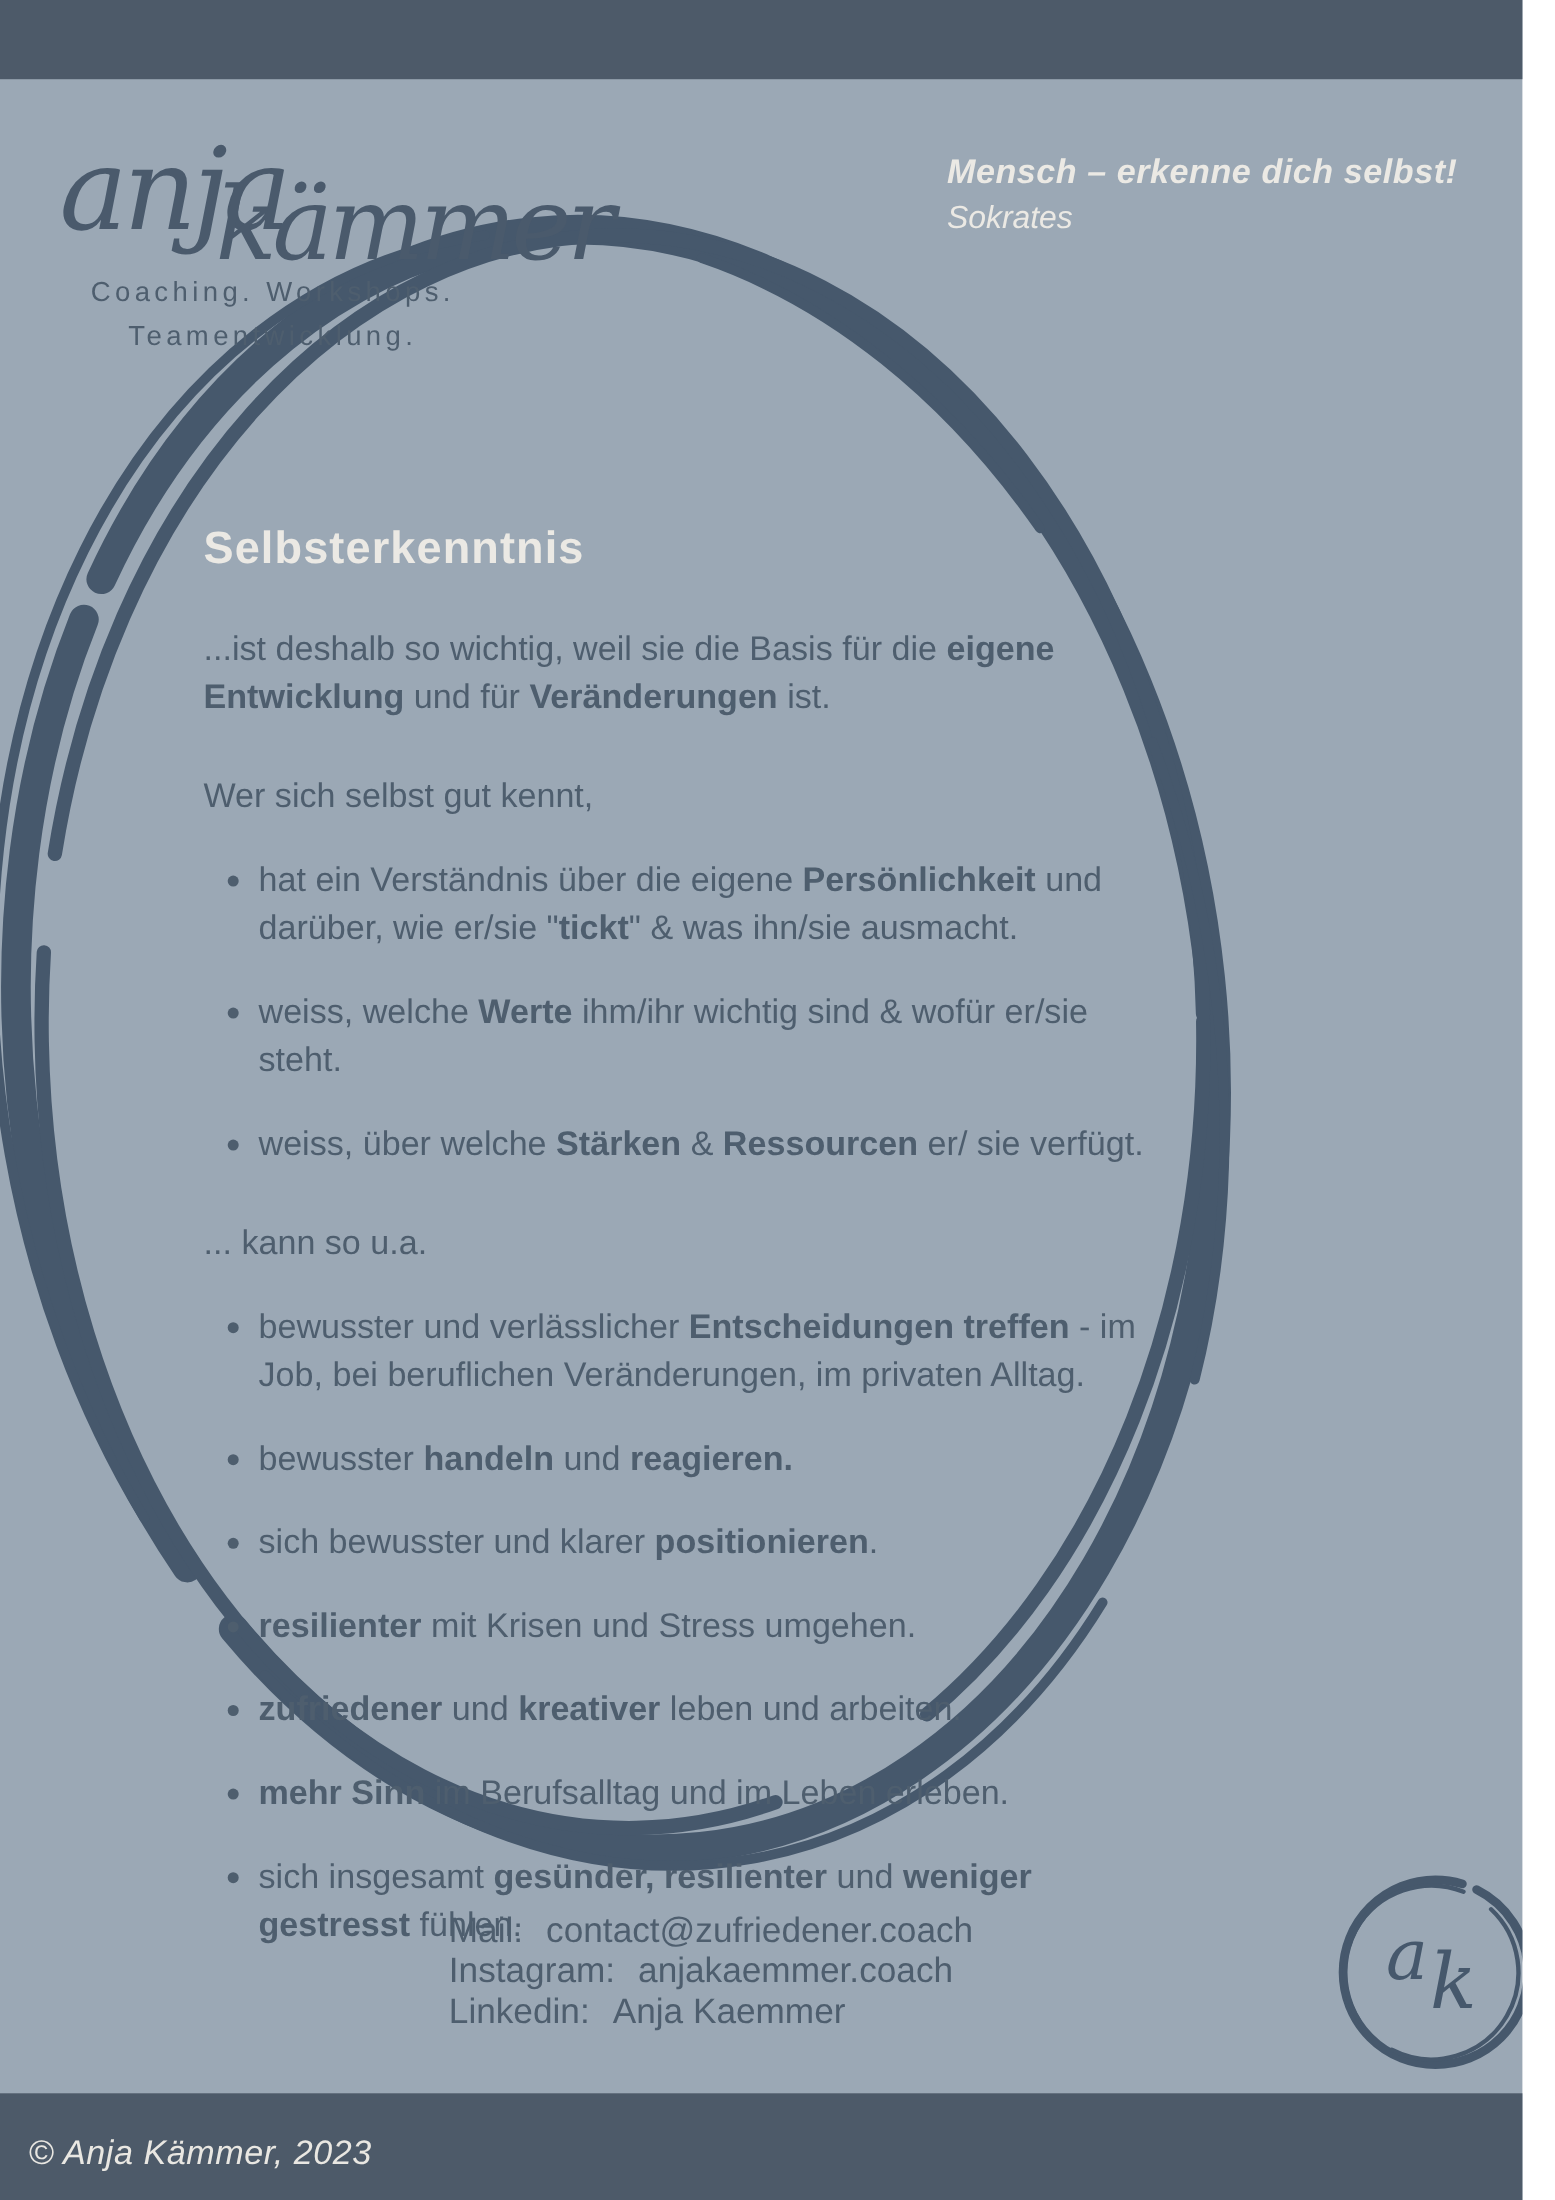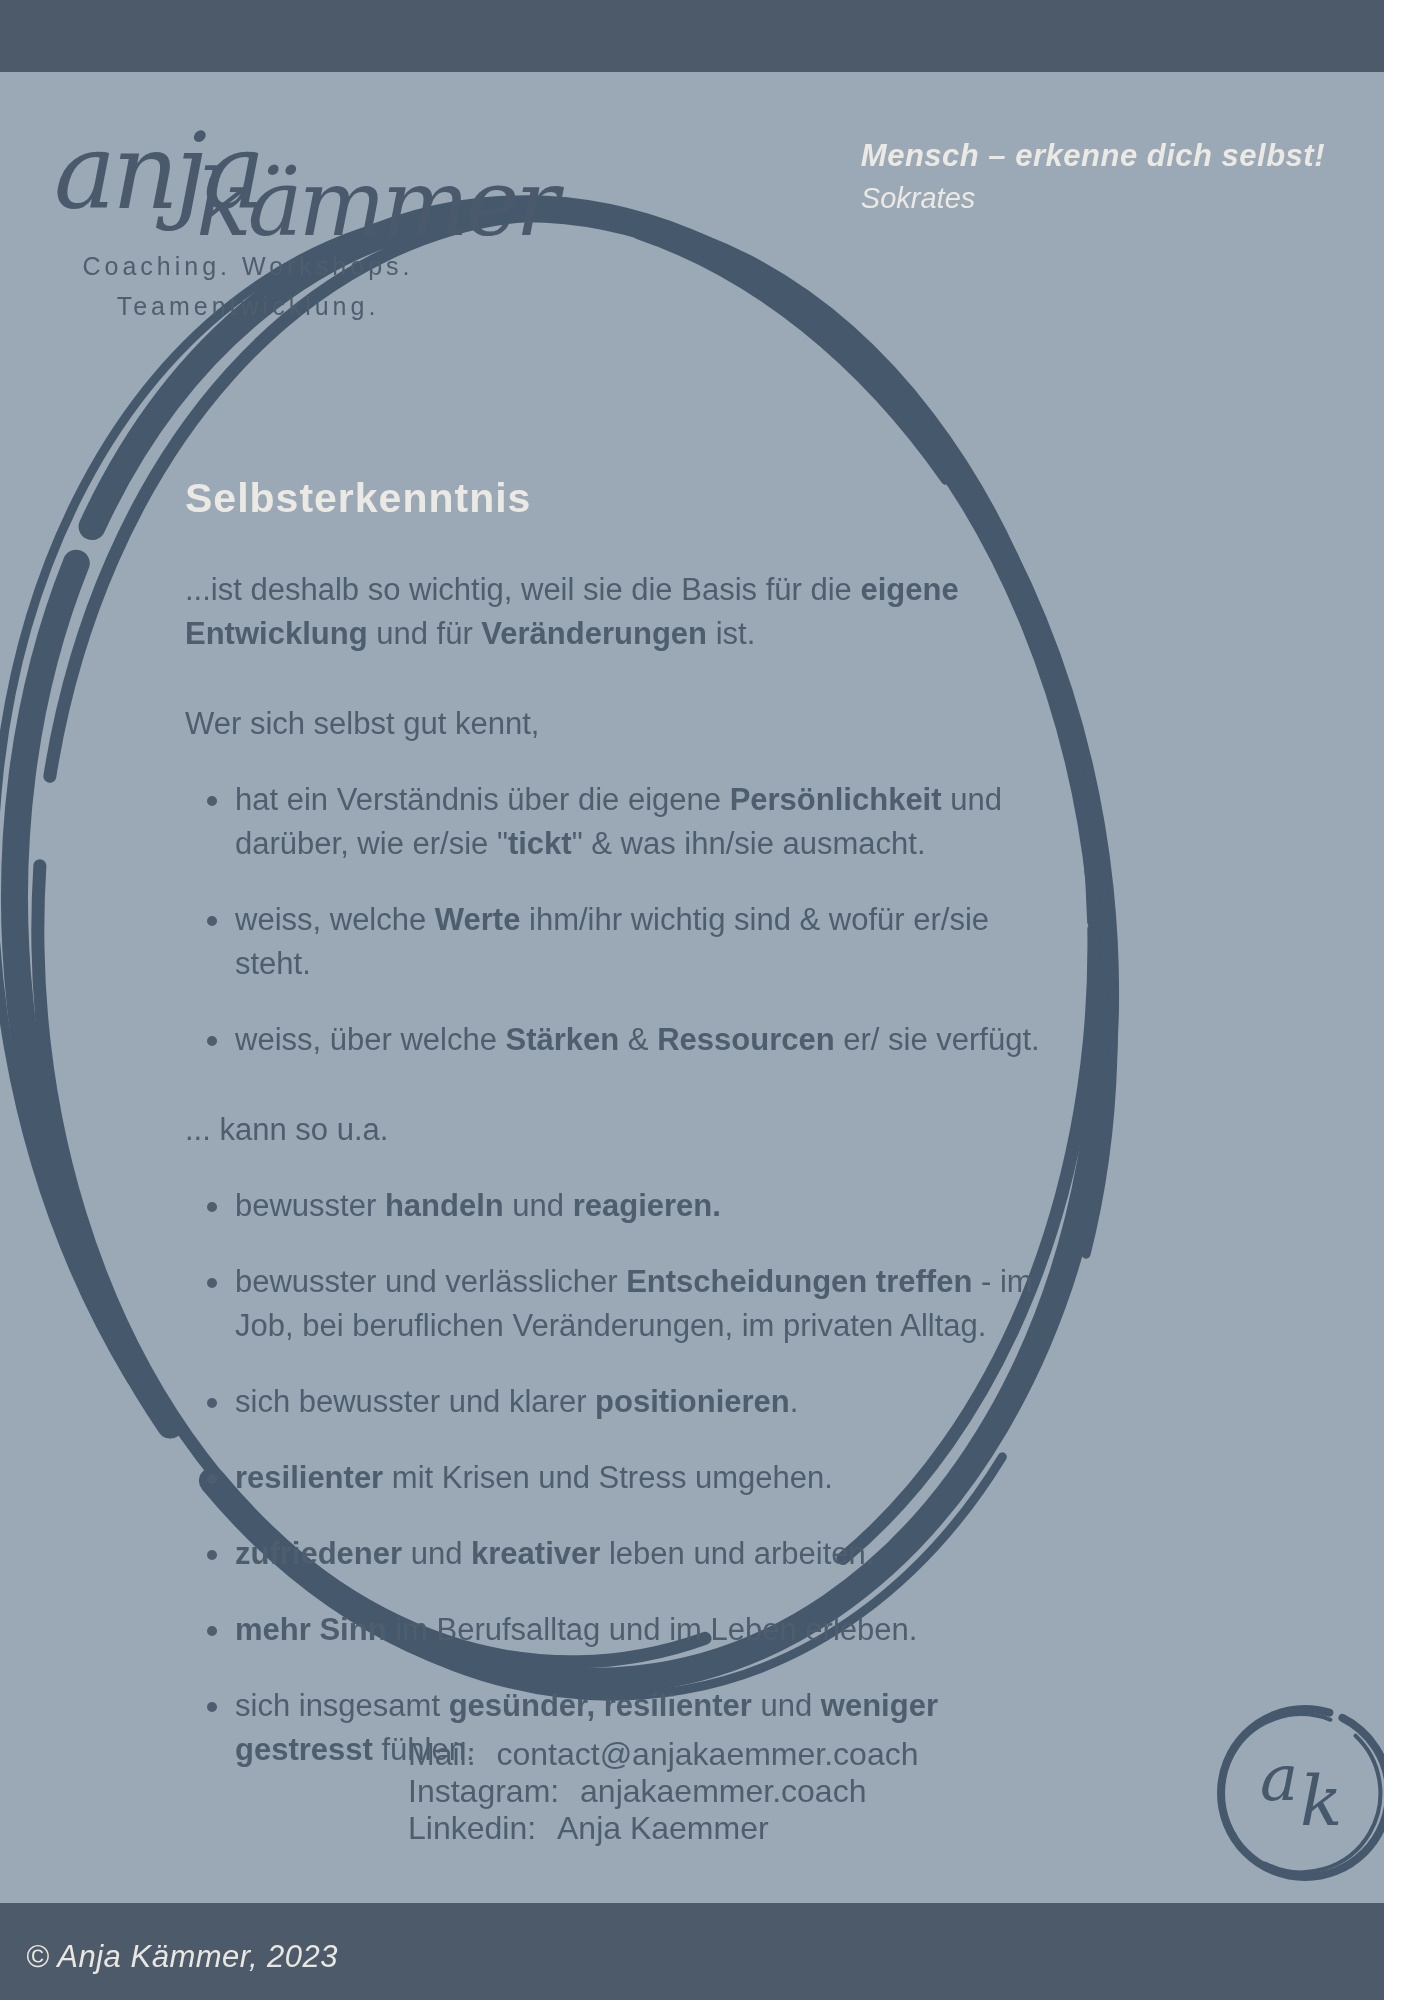--- a/index.html
+++ b/index.html
@@ -132,25 +132,25 @@
         <li>
         <span class="dot"></span>
         <span class="li-text">weiss, über welche <b>Stärken</b> &amp; <b>Ressourcen</b> er/ sie verfügt.</span>
       </li>
       </ul>
 
     <p class="list-label">... kann so u.a.</p>
     <ul class="bullets last">
         <li>
         <span class="dot"></span>
+        <span class="li-text">bewusster und verlässlicher <b>Entscheidungen treffen</b> - im Job, bei beruflichen Veränderungen, im privaten Alltag.</span>
+      </li>
+        <li>
+        <span class="dot"></span>
         <span class="li-text">bewusster <b>handeln</b> und <b>reagieren.</b></span>
-      </li>
-        <li>
-        <span class="dot"></span>
-        <span class="li-text">bewusster und verlässlicher <b>Entscheidungen treffen</b> - im Job, bei beruflichen Veränderungen, im privaten Alltag.</span>
       </li>
         <li>
         <span class="dot"></span>
         <span class="li-text">sich bewusster und klarer <b>positionieren</b>.</span>
       </li>
         <li>
         <span class="dot"></span>
         <span class="li-text"><b>resilienter</b> mit Krisen und Stress umgehen.</span>
       </li>
         <li>
@@ -164,21 +164,21 @@
         <li>
         <span class="dot"></span>
         <span class="li-text">sich insgesamt <b>gesünder, resilienter</b> und <b>weniger gestresst</b> fühlen.</span>
       </li>
       </ul>
   </div>
 
   <div class="contact">
     <div>
       <span class="label">Mail:</span>
-      <span class="value">contact@anjakaemmer.coach</span>
+      <span class="value">contact@zufriedener.coach</span>
     </div>
     <div>
       <span class="label">Instagram:</span>
       <span class="value">anjakaemmer.coach</span>
     </div>
     <div>
       <span class="label">Linkedin:</span>
       <span class="value">Anja Kaemmer</span>
     </div>
   </div>

